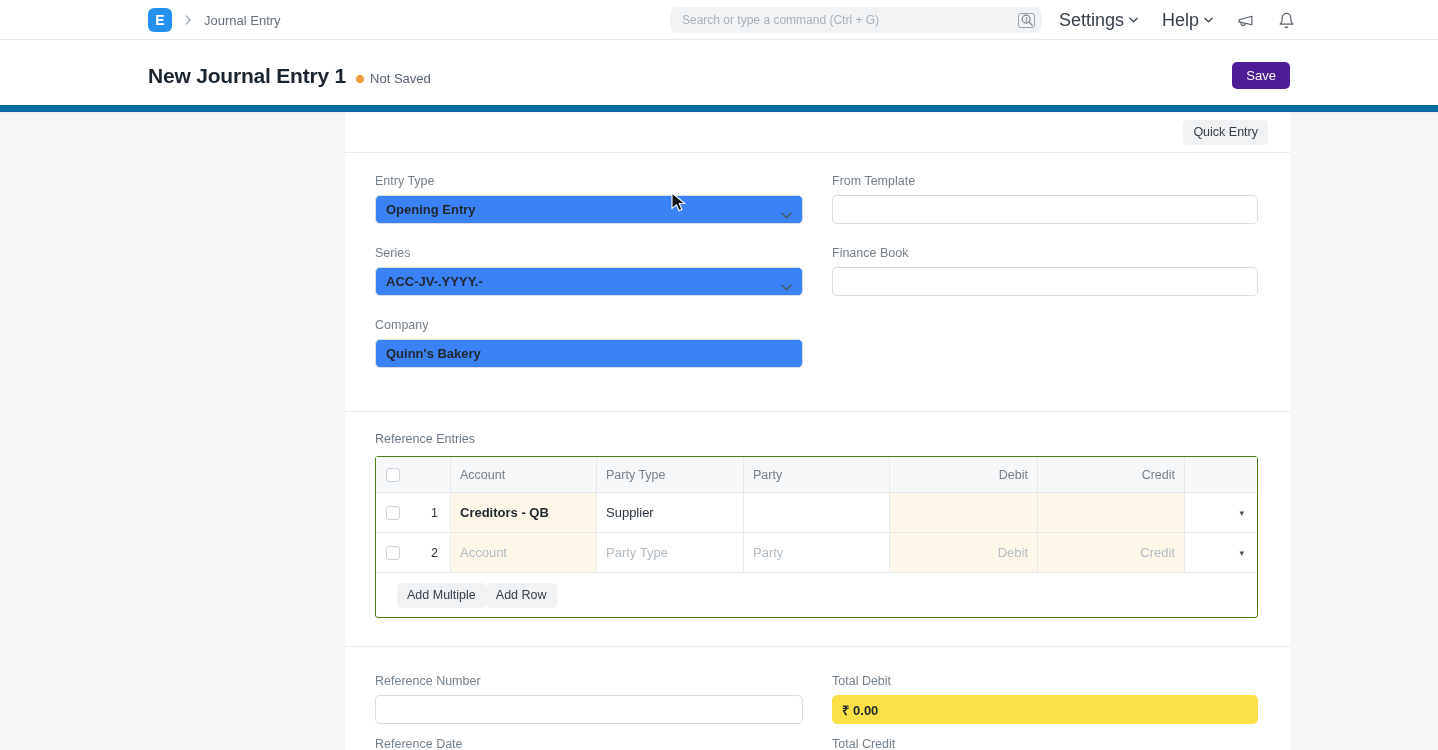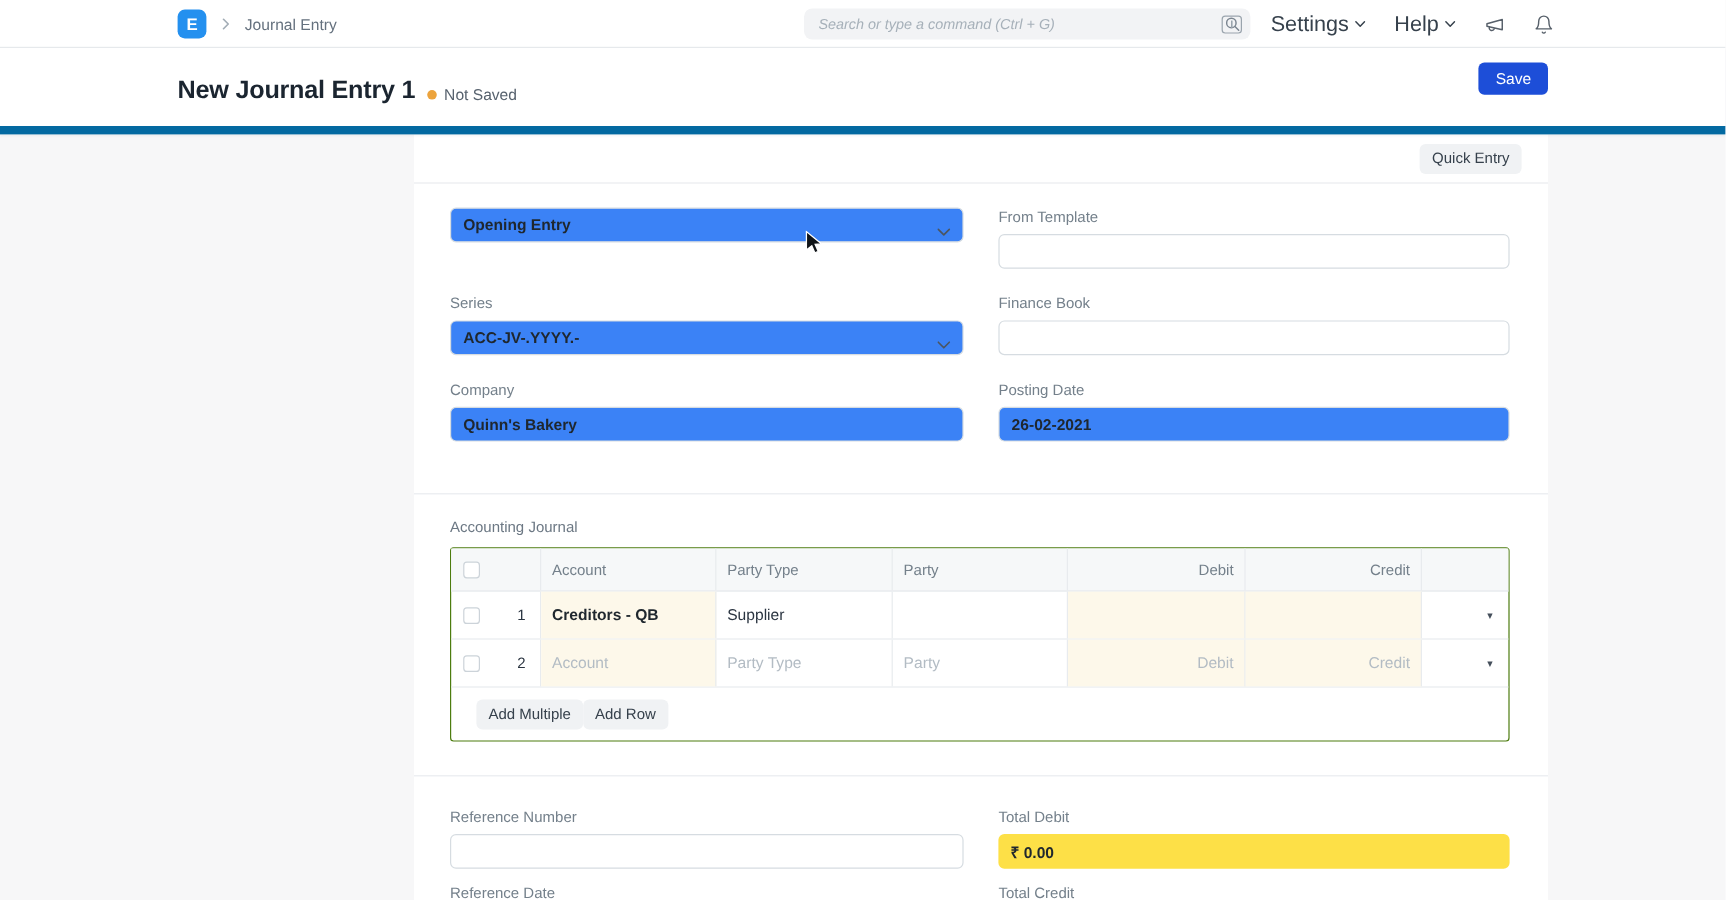--- a/index.html
+++ b/index.html
@@ -11,38 +11,38 @@
   
   .navbar { position:absolute; top:0; left:0; right:0; height:40px; background:#fff;
             border-bottom:1px solid #e6e9ec; z-index:20; }
   .nav-left { position:absolute; left:148px; top:0; height:40px; display:flex; align-items:center; gap:9px; }
   .logo { width:24px; height:24px; border-radius:6px; background:#2490ef; color:#fff; font-weight:700;
           font-size:14px; display:flex; align-items:center; justify-content:center; text-decoration:none; }
   .crumb { font-size:13px; color:#65717e; font-weight:500; text-decoration:none; }
   .nav-search { position:absolute; left:670px; top:7px; width:372px; height:26px;
                 background:#f2f3f5; border-radius:7px; }
   .nav-search input { width:100%; height:100%; background:transparent; border:none; outline:none;
-                      padding:0 32px 0 12px; font-size:12px; color:#36414c; font-family:inherit;font-style:italic; }
+                      padding:0 32px 0 12px; font-size:12px; color:#36414c; font-family:inherit; }
   .nav-search input::placeholder { color:#a6b0b9; }
   .nav-search .sicon { position:absolute; right:8px; top:6px; }
   .nav-right { position:absolute; right:143px; top:0; height:40px; display:flex; align-items:center; gap:24px; }
   .kbd-box { width:17px; height:15px; border:1.5px solid #9aa4ad; border-radius:3px; color:#9aa4ad;
              font-size:9px; font-weight:700; display:flex; align-items:center; justify-content:center; }
   .nav-dd { background:none; border:none; font-size:18px; color:#36414c; display:flex; align-items:center;
             gap:5px; cursor:pointer; font-family:inherit; padding:0; }
   .icon-btn { display:flex; align-items:center; cursor:pointer; background:none; border:none; padding:0; }
   
   .page-head { position:absolute; top:40px; left:0; right:0; height:72px; background:#fff;
                border-bottom:7px solid #0369a1; box-shadow:0 1px 2px rgba(25,39,52,.05); z-index:10; }
   .ph-left { position:absolute; left:148px; top:0; height:72px; display:flex; align-items:center; gap:10px; }
   .page-title { font-size:21px; font-weight:700; color:#1b2530; margin:0; letter-spacing:-.2px; }
   .indicator { display:flex; align-items:center; gap:6px; margin-top:5px; }
   .dot { width:8px; height:8px; border-radius:50%; background:#eca33c; }
   .status-text { font-size:13px; color:#57626e; font-weight:500; }
-  .btn-primary { position:absolute; right:148px; top:12px; height:27px; padding:0 14px; background:#1d4ed8;
+  .btn-primary { position:absolute; right:148px; top:22px; height:27px; padding:0 14px; background:#4c1d95;
                  color:#fff; border:none; border-radius:5px; font-size:13px; font-family:inherit; cursor:pointer; }
   
   .card { position:absolute; left:345px; top:112px; width:945px; height:700px; background:#fff; }
   .sec-quick { height:41px; border-bottom:1px solid #e9ecef; display:flex; align-items:center;
                justify-content:flex-end; padding-right:22px; }
   .btn-default { background:#f0f2f4; border:none; border-radius:5px; height:25px; padding:0 10px;
                  font-size:12.5px; color:#36414c; font-family:inherit; cursor:pointer; }
   .two-col { display:grid; grid-template-columns:428px 426px; column-gap:29px; }
   .sec-fields { padding:20px 32px 22px 30px; border-bottom:1px solid #e9ecef; }
   .field { margin-bottom:21px; }
@@ -157,20 +157,21 @@
 </div>
 
 <div class="card">
 
   <div class="sec-quick">
     <button class="btn-default">Quick Entry</button>
   </div>
 
   <div class="sec-fields two-col">
     <div class="field">
+      <div class="flabel">Entry Type</div>
       <div class="fselect mandatory">
         <span class="boldval">Opening Entry</span>
         <span class="caret"><svg width="11" height="7" viewBox="0 0 12 7">
               <polyline points="1,1 6,6 11,1" fill="none" stroke="#4c5560" stroke-width="1.5" stroke-linecap="round" stroke-linejoin="round"></polyline>
             </svg></span>
       </div>
     </div>
     <div class="field">
       <div class="flabel">From Template</div>
       <input class="finput" style="">
@@ -187,28 +188,24 @@
     </div>
     <div class="field last">
       <div class="flabel">Finance Book</div>
       <input class="finput" style="">
     </div>
 
     <div class="field">
       <div class="flabel">Company</div>
       <input class="finput mandatory boldval" value="Quinn's Bakery" style="">
     </div>
-    <div class="field last">
-      <div class="flabel">Posting Date</div>
-      <input class="finput mandatory boldval" value="26-02-2021" style="">
-    </div>
   </div>
 
   <div class="sec-grid">
-    <div class="sec-label">Accounting Journal</div>
+    <div class="sec-label">Reference Entries</div>
     <div class="grid-wrap">
 
       <div class="g-row g-head">
         <div class="gc c-check">
             <span class="checkbox"></span>
           </div>
         <div class="gc c-idx"></div>
         <div class="gc">Account</div>
         <div class="gc">Party Type</div>
         <div class="gc">Party</div>

